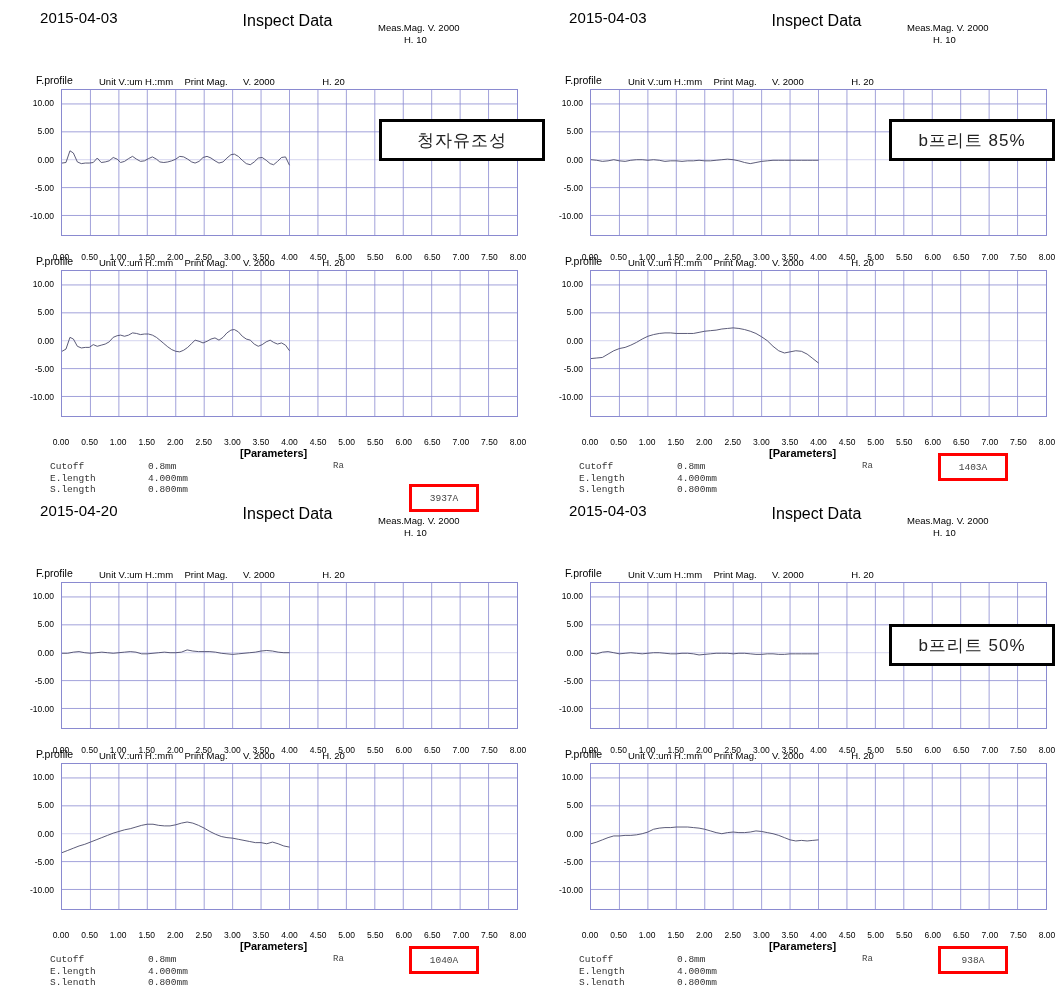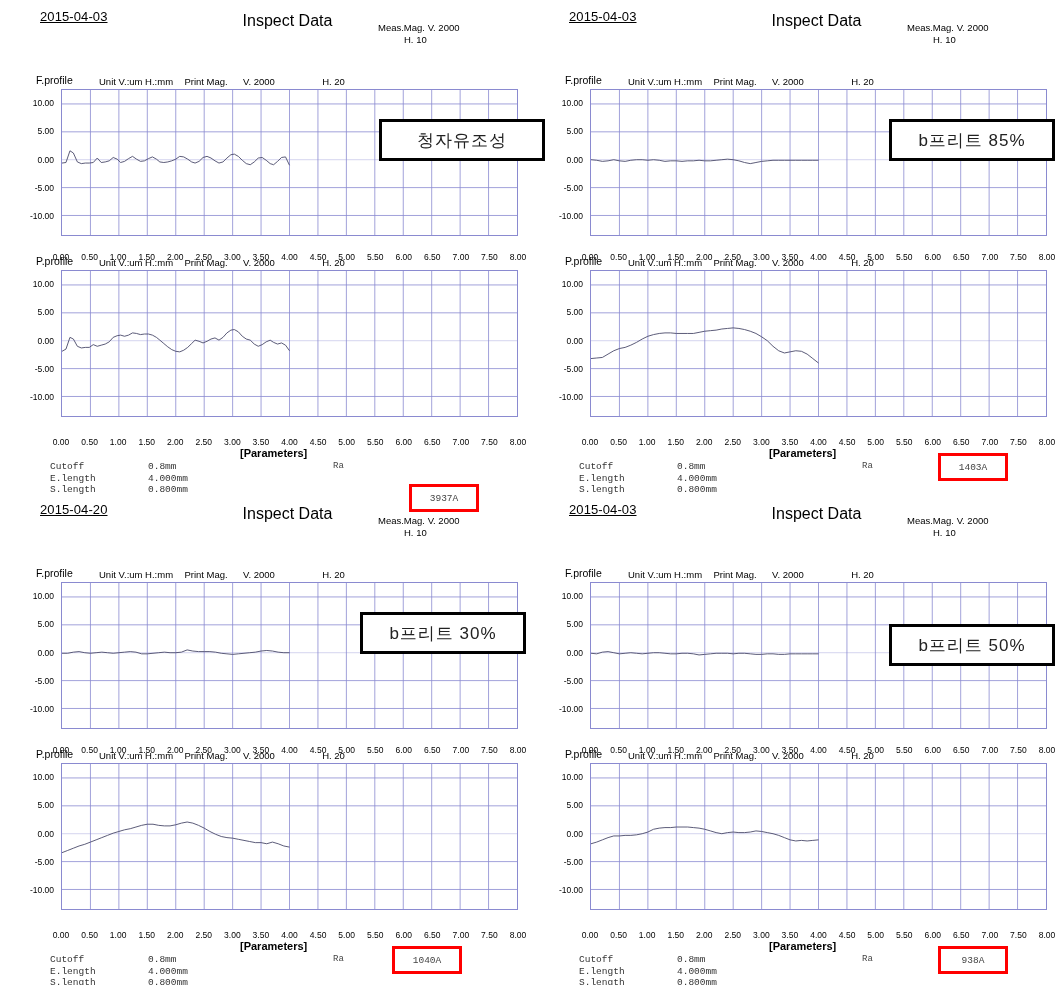--- a/index.html
+++ b/index.html
@@ -6,21 +6,21 @@
   body{
     width:1057px;height:985px;position:relative;overflow:hidden;
     font-family:"Liberation Sans", sans-serif;color:#000;
   }
   .panel{position:absolute;width:528px;height:492px;}
   .p-tl{left:0;top:0;}
   .p-tr{left:529px;top:0;}
   .p-bl{left:0;top:493px;}
   .p-br{left:529px;top:493px;}
 
-  .date{position:absolute;left:40px;top:9px;font-size:13px;letter-spacing:.1px;text-decoration:underline;}
+  .date{position:absolute;left:40px;top:9px;font-size:15px;letter-spacing:.1px;}
   .title-wrap{position:absolute;left:180px;width:215px;top:12px;text-align:center;}
   .meas{position:absolute;left:378px;top:22px;font-size:9.5px;line-height:12px;text-align:left;width:150px;}
   .meas .l2{display:block;padding-left:26px;}
   .ch-prof{position:absolute;font-size:10.5px;}
   .ch-rest{position:absolute;font-size:9.5px;white-space:nowrap;}
 
   .plot{position:absolute;border:1px solid #8a8ad0;background:#fff;box-sizing:border-box;}
   .plot svg{display:block;}
 
   .ylab{position:absolute;font-size:8.5px;text-align:right;width:40px;}
@@ -413,23 +413,20 @@
           <line x1="426.56" y1="0" x2="426.56" y2="145" stroke="#8a8ad0" stroke-width="0.8"></line>
           <line x1="0" y1="13.94" x2="455" y2="13.94" stroke="#8a8ad0" stroke-width="0.8" opacity="1"></line>
           <line x1="0" y1="41.83" x2="455" y2="41.83" stroke="#8a8ad0" stroke-width="0.8" opacity="1"></line>
           <line x1="0" y1="69.71" x2="455" y2="69.71" stroke="#8a8ad0" stroke-width="0.8" opacity="0.45"></line>
           <line x1="0" y1="97.60" x2="455" y2="97.60" stroke="#8a8ad0" stroke-width="0.8" opacity="1"></line>
           <line x1="0" y1="125.48" x2="455" y2="125.48" stroke="#8a8ad0" stroke-width="0.8" opacity="1"></line>
           <polyline points="0.00,70.27 5.69,70.27 11.38,69.15 17.06,68.60 22.75,69.71 28.44,70.27 34.13,69.71 39.81,69.15 45.50,69.71 51.19,70.27 56.88,69.71 62.56,69.15 68.25,68.60 73.94,69.15 79.63,70.83 85.31,70.83 91.00,70.27 96.69,69.71 102.38,69.15 108.06,69.71 113.75,69.71 119.44,69.15 125.13,66.92 130.81,68.04 136.50,68.60 142.19,68.60 147.88,68.60 153.56,69.15 159.25,70.27 164.94,70.83 170.63,71.38 176.31,70.83 182.00,70.27 187.69,69.71 193.38,69.15 199.06,68.04 204.75,67.48 210.44,68.04 216.13,69.15 221.81,69.71 227.50,69.71" fill="none" stroke="#4a4a6a" stroke-width="0.9" stroke-linejoin="round"></polyline>
         </svg>
     </div>
 
-    <div class="callout" style="left:360px;top:119px;width:160px;height:36px;">
-      <span>b프리트 30%</span>
-    </div>
 
     <div class="xaxis" style="left:61px;top:252px;width:457px;">
         <span style="left:0.0px;">0.00</span>
         <span style="left:28.6px;">0.50</span>
         <span style="left:57.1px;">1.00</span>
         <span style="left:85.7px;">1.50</span>
         <span style="left:114.3px;">2.00</span>
         <span style="left:142.8px;">2.50</span>
         <span style="left:171.4px;">3.00</span>
         <span style="left:199.9px;">3.50</span>
@@ -503,21 +500,21 @@
         <span style="left:371.3px;">6.50</span>
         <span style="left:399.9px;">7.00</span>
         <span style="left:428.4px;">7.50</span>
         <span style="left:457.0px;">8.00</span>
       </div>
 
     <div class="params-label" style="left:240px;top:447px;">[Parameters]</div>
 
     <div class="ra-label" style="left:333px;top:461px;">Ra</div>
 
-    <div class="ra-box" style="left:392px;top:453px;width:64px;height:22px;">
+    <div class="ra-box" style="left:409px;top:453px;width:64px;height:22px;">
       <span>1040A</span>
     </div>
 
     <div class="plist" style="left:50px;top:461px;">
       <span class="row">Cutoff</span>
       <span class="row">E.length</span>
       <span class="row">S.length</span>
     </div>
     <div class="plist" style="left:148px;top:461px;">
       <span class="row">0.8mm</span>

